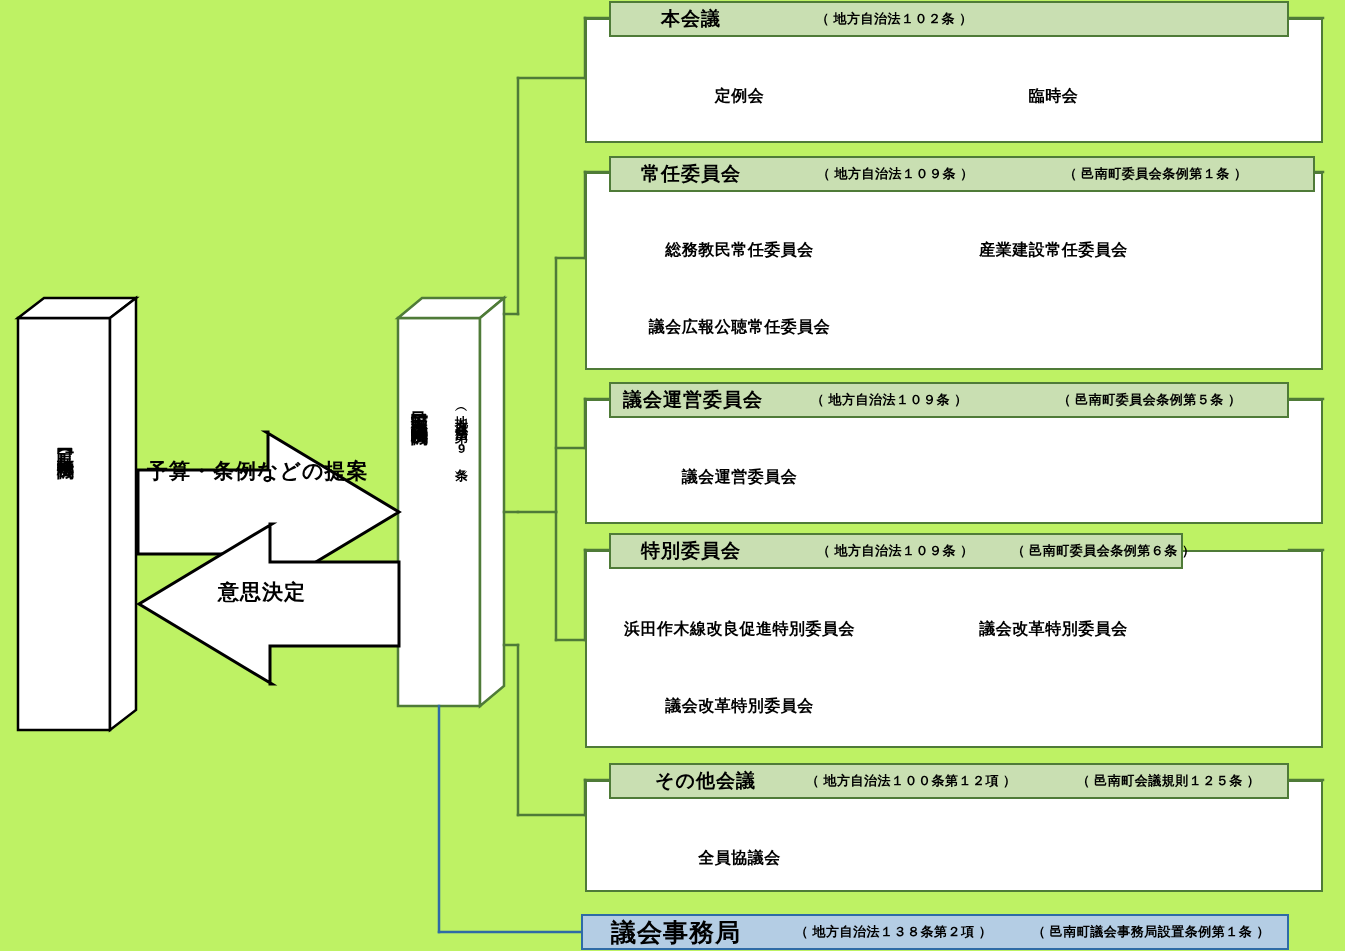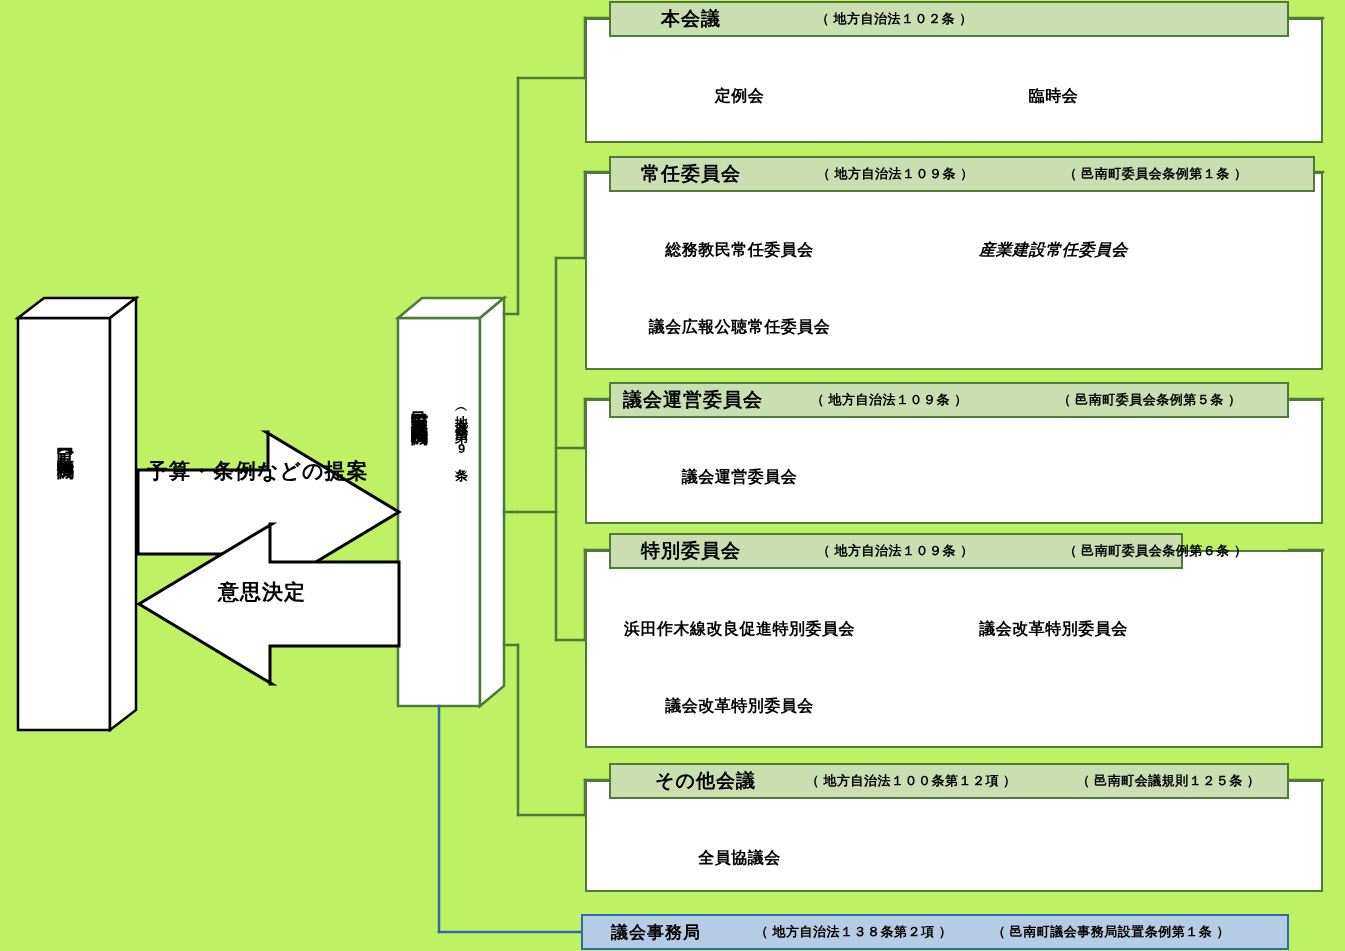--- a/index.html
+++ b/index.html
@@ -53,21 +53,21 @@
   .sec-bar{
     position:absolute;
     background:#b4cde4;
     border:2px solid #2f6ba6;
     box-sizing:border-box;
     display:flex;
     align-items:center;
     height:36px;
   }
   .sec-bar .g-title{
-    font-size:17px;font-weight:bold;letter-spacing:1px;white-space:nowrap;
+    font-size:25px;font-weight:bold;letter-spacing:1px;white-space:nowrap;
   }
   .sec-bar .g-law{
     font-size:13px;font-weight:bold;white-space:nowrap;letter-spacing:0.5px;
   }
 
   
   .slab-label{
     position:absolute;
     display:flex;
     align-items:center;
@@ -238,40 +238,40 @@
 
   <div class="group-header" style="left:609px;top:382px;width:680px;">
     <span class="g-title" style="margin-left:12px;">議会運営委員会</span>
     <span class="g-law" style="margin-left:48px;">（ 地方自治法１０９条 ）</span>
     <span class="g-law" style="margin-left:90px;">（ 邑南町委員会条例第５条 ）</span>
   </div>
 
   <div class="group-header" style="left:609px;top:533px;width:574px;">
     <span class="g-title" style="margin-left:30px;">特別委員会</span>
     <span class="g-law" style="margin-left:76px;">（ 地方自治法１０９条 ）</span>
-    <span class="g-law" style="margin-left:90px;">（ 邑南町委員会条例第６条 ）</span>
+    <span class="g-law" style="margin-left:38px;">（ 邑南町委員会条例第６条 ）</span>
   </div>
 
   <div class="group-header" style="left:609px;top:763px;width:680px;padding-left:14px;">
     <span class="g-title" style="margin-left:30px;">その他会議</span>
     <span class="g-law" style="margin-left:50px;">（ 地方自治法１００条第１２項 ）</span>
     <span class="g-law" style="margin-left:60px;">（ 邑南町会議規則１２５条 ）</span>
   </div>
 
   <div class="sec-bar" style="left:581px;top:914px;width:708px;">
     <span class="g-title" style="margin-left:28px;">議会事務局</span>
     <span class="g-law" style="margin-left:54px;">（ 地方自治法１３８条第２項 ）</span>
     <span class="g-law" style="margin-left:40px;">（ 邑南町議会事務局設置条例第１条 ）</span>
   </div>
 
   <div class="slab-label" style="left:611px;top:74px;width:257px;height:44px;">定例会</div>
   <div class="slab-label" style="left:925px;top:74px;width:257px;height:44px;">臨時会</div>
 
   <div class="slab-label" style="left:611px;top:228px;width:257px;height:44px;">総務教民常任委員会</div>
-  <div class="slab-label" style="left:925px;top:228px;width:257px;height:44px;font-style:italic;">産業建設常任委員会</div>
+  <div class="slab-label" style="left:925px;top:228px;width:257px;height:44px;">産業建設常任委員会</div>
   <div class="slab-label" style="left:611px;top:305px;width:257px;height:44px;">議会広報公聴常任委員会</div>
 
   <div class="slab-label" style="left:611px;top:455px;width:257px;height:44px;">議会運営委員会</div>
 
   <div class="slab-label" style="left:925px;top:607px;width:257px;height:44px;">議会改革特別委員会</div>
   <div class="slab-label" style="left:611px;top:607px;width:257px;height:44px;">浜田作木線改良促進特別委員会</div>
   <div class="slab-label" style="left:611px;top:684px;width:257px;height:44px;">議会改革特別委員会</div>
 
   <div class="slab-label" style="left:611px;top:836px;width:257px;height:44px;">全員協議会</div>
 

